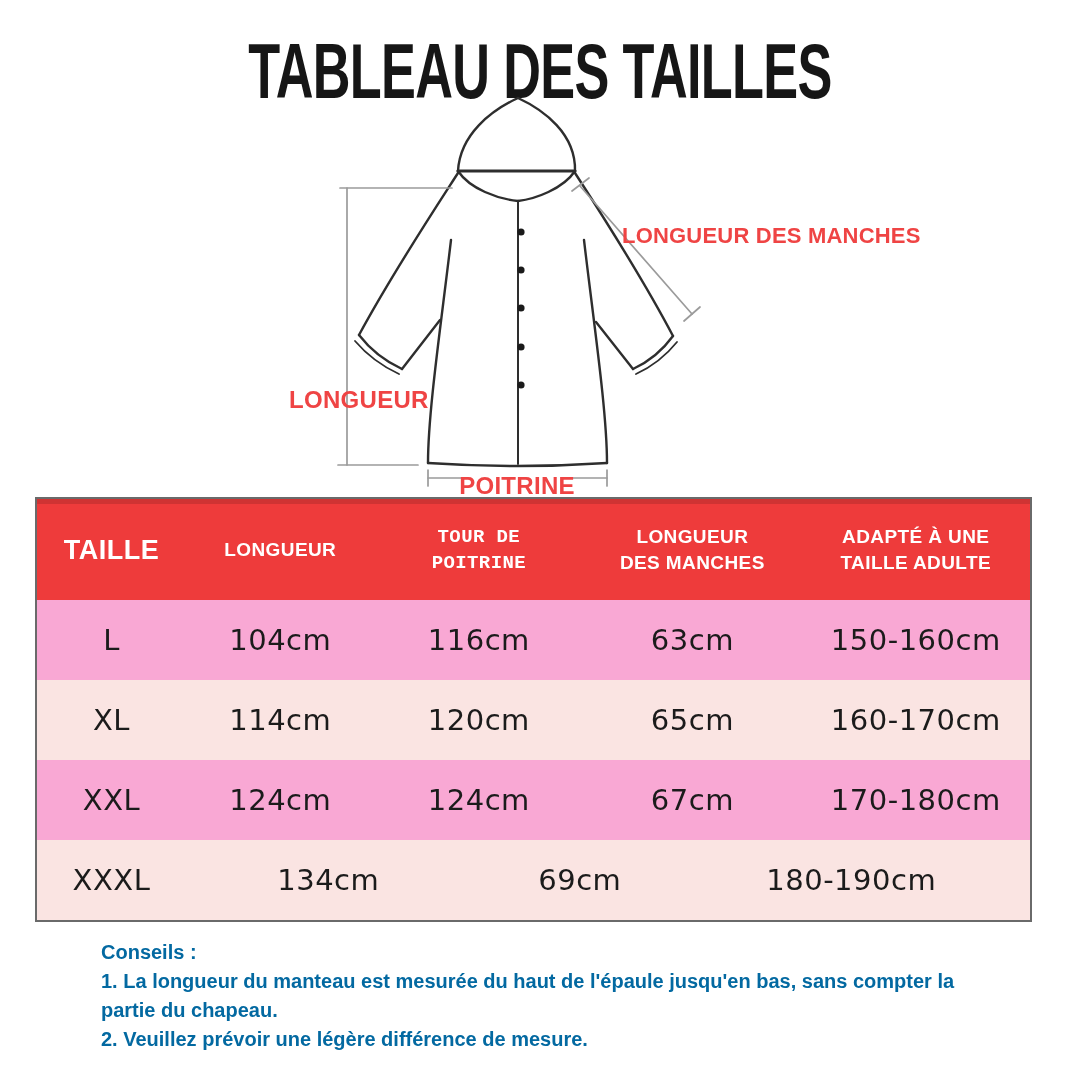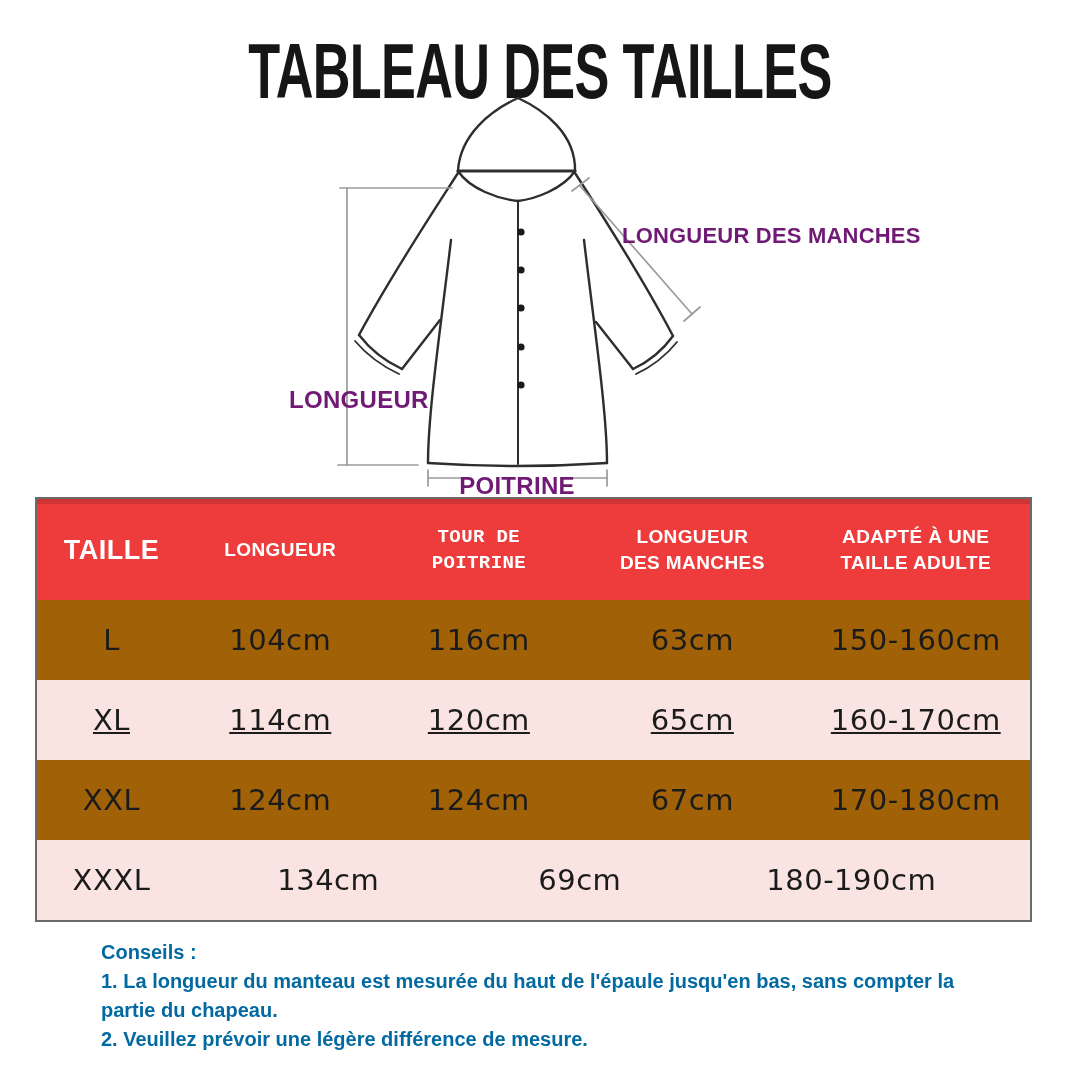--- a/index.html
+++ b/index.html
@@ -21,32 +21,32 @@
     color:#161616;
     transform:scaleX(0.67);
     transform-origin:50% 50%;
     white-space:nowrap;
   }
 
   
   .diagram{position:absolute;top:0;left:0;width:1080px;height:500px;}
   .diagram svg{position:absolute;top:0;left:0;}
   .dlabel{
-    position:absolute;font-weight:700;color:#701a75;white-space:nowrap;
+    position:absolute;font-weight:700;color:#ef4444;white-space:nowrap;
   }
   .dlabel.sleeve{left:622px;top:223px;font-size:22px;letter-spacing:.2px;}
   .dlabel.length{left:289px;top:386px;font-size:24px;letter-spacing:.3px;}
   .dlabel.chest{left:437px;top:472px;width:160px;text-align:center;font-size:24px;letter-spacing:.3px;}
 
   
   .sizetable{
     position:absolute;left:35px;top:497px;width:997px;
     border:2px solid #6a6a6a;
     box-sizing:border-box;
-    background:#a16207;
+    background:#f9a8d4;
   }
   .thead{
     height:101px;
     display:flex;align-items:center;
     box-shadow:inset 0 5px 0 rgba(0,0,0,0.13);
   }
   .thead .hcell{
     display:flex;flex-direction:column;justify-content:center;align-items:center;
     text-align:center;color:#ffffff;font-weight:700;
     font-size:19px;line-height:26px;letter-spacing:.4px;
@@ -148,21 +148,21 @@
         </div>
       </div>
     <div class="tbody">
         <div class="row">
           <div class="cell c0">L</div>
           <div class="cell c1">104cm</div>
           <div class="cell c2">116cm</div>
           <div class="cell c3">63cm</div>
           <div class="cell c4">150-160cm</div>
         </div>
-        <div class="row" style="background: rgb(250, 228, 226); text-decoration: underline;">
+        <div class="row" style="background: rgb(250, 228, 226);">
           <div class="cell c0">XL</div>
           <div class="cell c1">114cm</div>
           <div class="cell c2">120cm</div>
           <div class="cell c3">65cm</div>
           <div class="cell c4">160-170cm</div>
         </div>
         <div class="row">
           <div class="cell c0">XXL</div>
           <div class="cell c1">124cm</div>
           <div class="cell c2">124cm</div>

